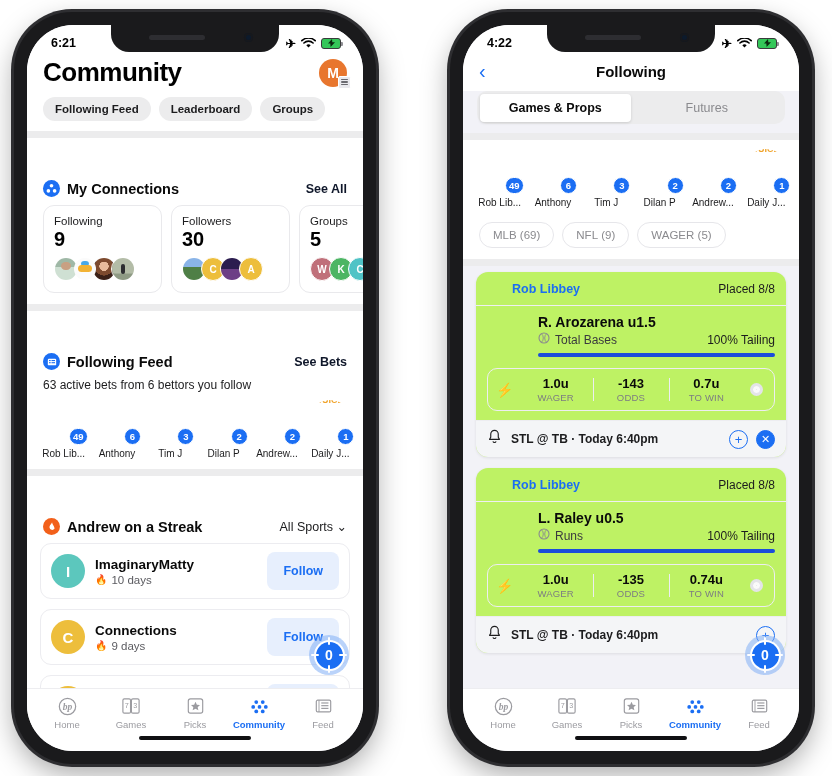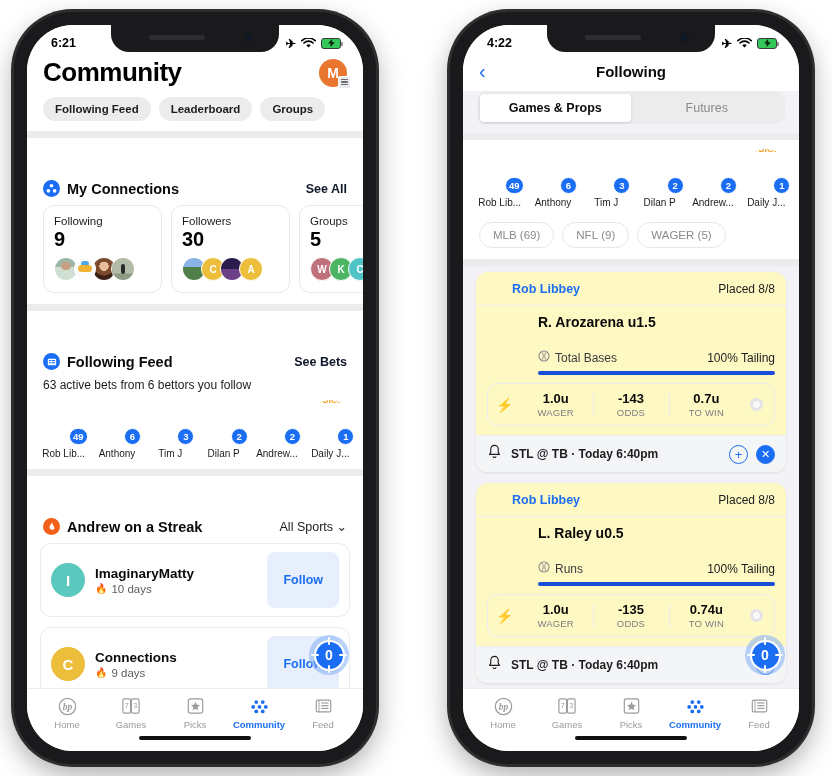--- a/index.html
+++ b/index.html
@@ -153,21 +153,21 @@
   .streak-av {
     width: 34px; height: 34px; border-radius: 50%; color: #fff;
     font-size: 15px; font-weight: bold; display: flex; align-items: center; justify-content: center;
     flex: 0 0 34px;
   }
   .streak-name { font-size: 13.5px; font-weight: bold; color: #0a0a0a; }
   .streak-days { font-size: 11.5px; color: #5b5b60; display: flex; align-items: center; gap: 4px; margin-top: 2px; }
   .flame { color: #f2601a; font-size: 10px; }
   .follow-btn {
     margin-left: auto; background: #e7effd; color: #1b6ef3;
-    font-size: 12.5px; font-weight: bold; padding: 21px 16px; border-radius: 8px;
+    font-size: 12.5px; font-weight: bold; padding: 12px 16px; border-radius: 8px;
   }
 
   
   .tabbar {
     margin-top: auto; background: #fff;
     border-top: 1px solid #ededf0;
     padding: 7px 8px 0;
     display: flex; justify-content: space-around;
     position: relative; z-index: 20;
   }
@@ -224,36 +224,36 @@
   }
   .league-chips { display: flex; gap: 8px; padding: 4px 16px 11px; }
   .lchip {
     background: #fff; border: 1px solid #e6e6ea; border-radius: 15px;
     padding: 6px 13px; font-size: 11.5px; font-weight: bold; color: #1c1c1e;
   }
   .lchip span { color: #8a8a8e; font-weight: normal; }
 
   
   .betcard {
-    margin: 0 13px 11px; background: #fef9c3; border-radius: 12px; overflow: hidden;
+    margin: 0 13px 11px; background: #bef264; border-radius: 12px; overflow: hidden;
     box-shadow: 0 1px 3px rgba(0,0,0,.09);
   }
   .bc-head {
     display: flex; align-items: center; gap: 7px;
     padding: 8px 11px 7px; border-bottom: 1px solid #efeff2;
   }
   .bc-head .av { width: 18px; height: 18px; border-radius: 50%; overflow: hidden; flex: 0 0 18px; }
   .bc-user { font-size: 12.5px; font-weight: bold; color: #1b6ef3; }
   .bc-placed { margin-left: auto; font-size: 12px; color: #1c1c1e; }
   .bc-body { display: flex; gap: 9px; padding: 8px 11px 0; }
   .player-pic { width: 42px; height: 46px; flex: 0 0 42px; position: relative; }
   .bc-main { flex: 1; min-width: 0; }
   .bc-line { font-size: 14px; font-weight: bold; color: #0a0a0a; }
   .bc-sub {
-    display: flex; align-items: center; gap: 5px; margin-top: 20px;
+    display: flex; align-items: center; gap: 5px; margin-top: 2px;
     font-size: 12px; color: #3a3a3e;
   }
   .bc-tailing { margin-left: auto; font-size: 12px; color: #1c1c1e; }
   .prog { height: 4px; border-radius: 2px; background: #1b4ddb; margin-top: 6px; }
   .odds-box {
     margin: 8px 11px 9px; border: 1px solid #ededf1; border-radius: 10px;
     display: flex; align-items: center; padding: 7px 4px;
   }
   .bolt { flex: 0 0 26px; text-align: center; color: #1b6ef3; font-size: 14px; }
   .odds-cell { flex: 1; text-align: center; position: relative; }

